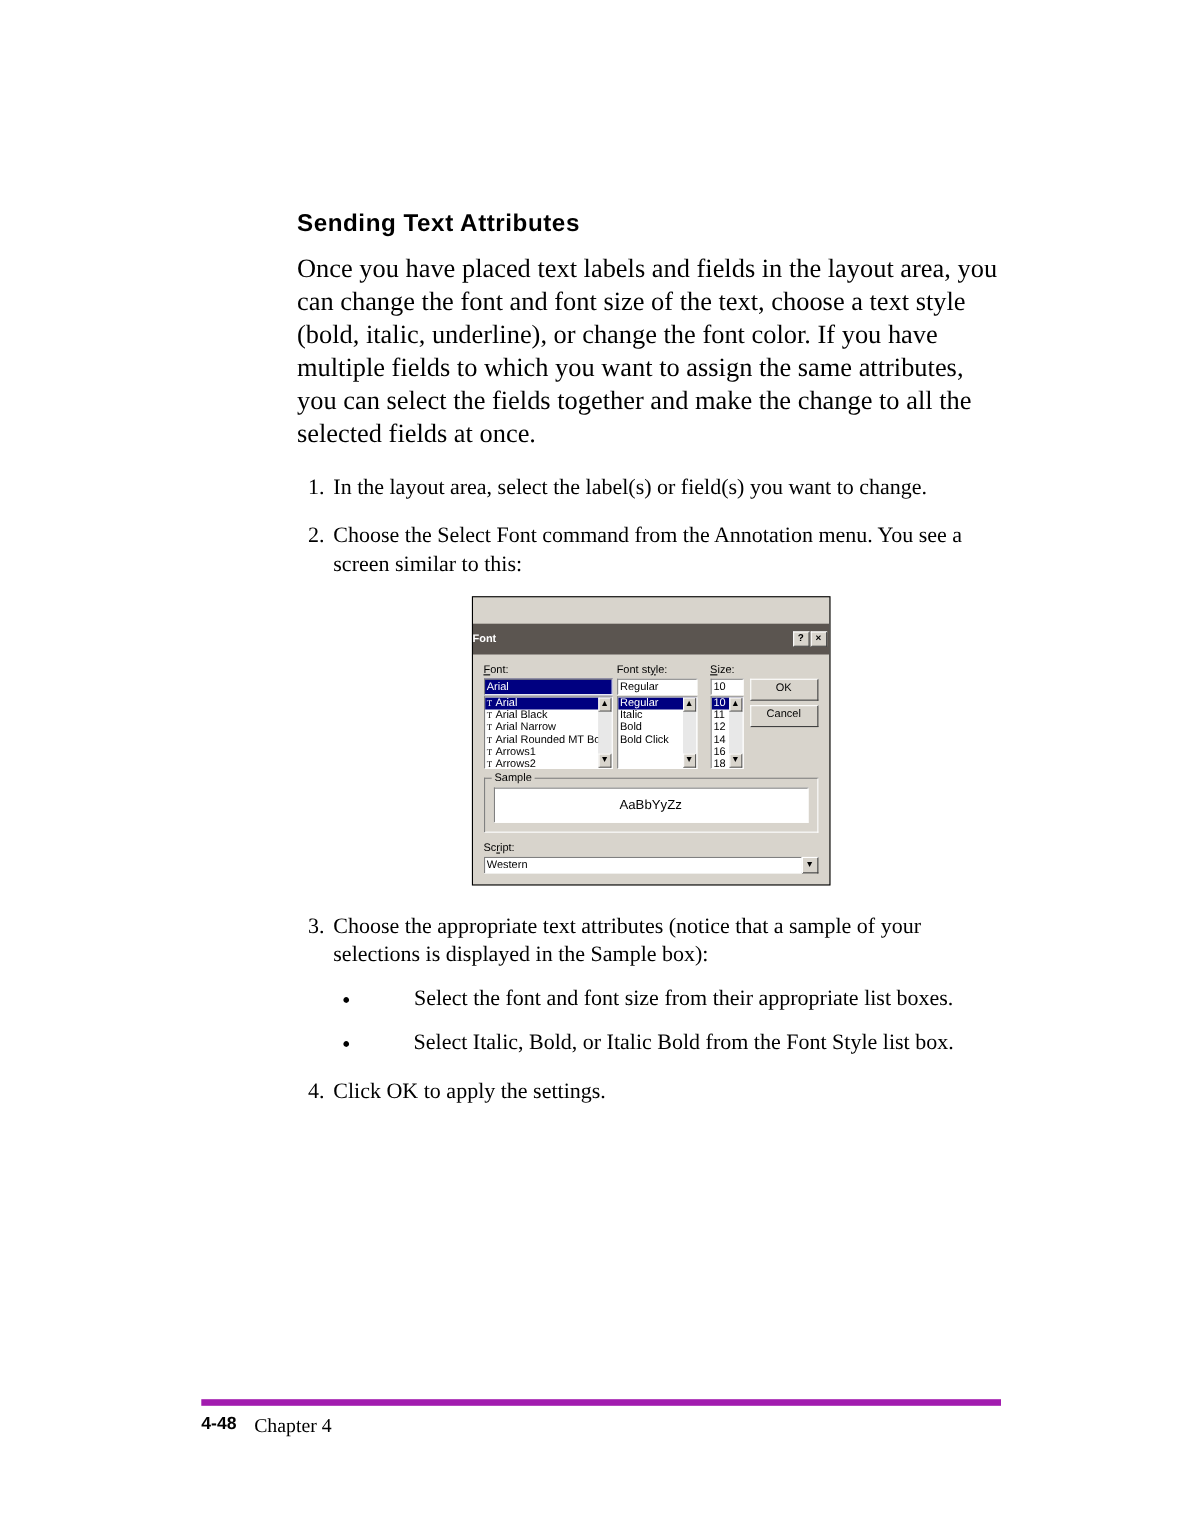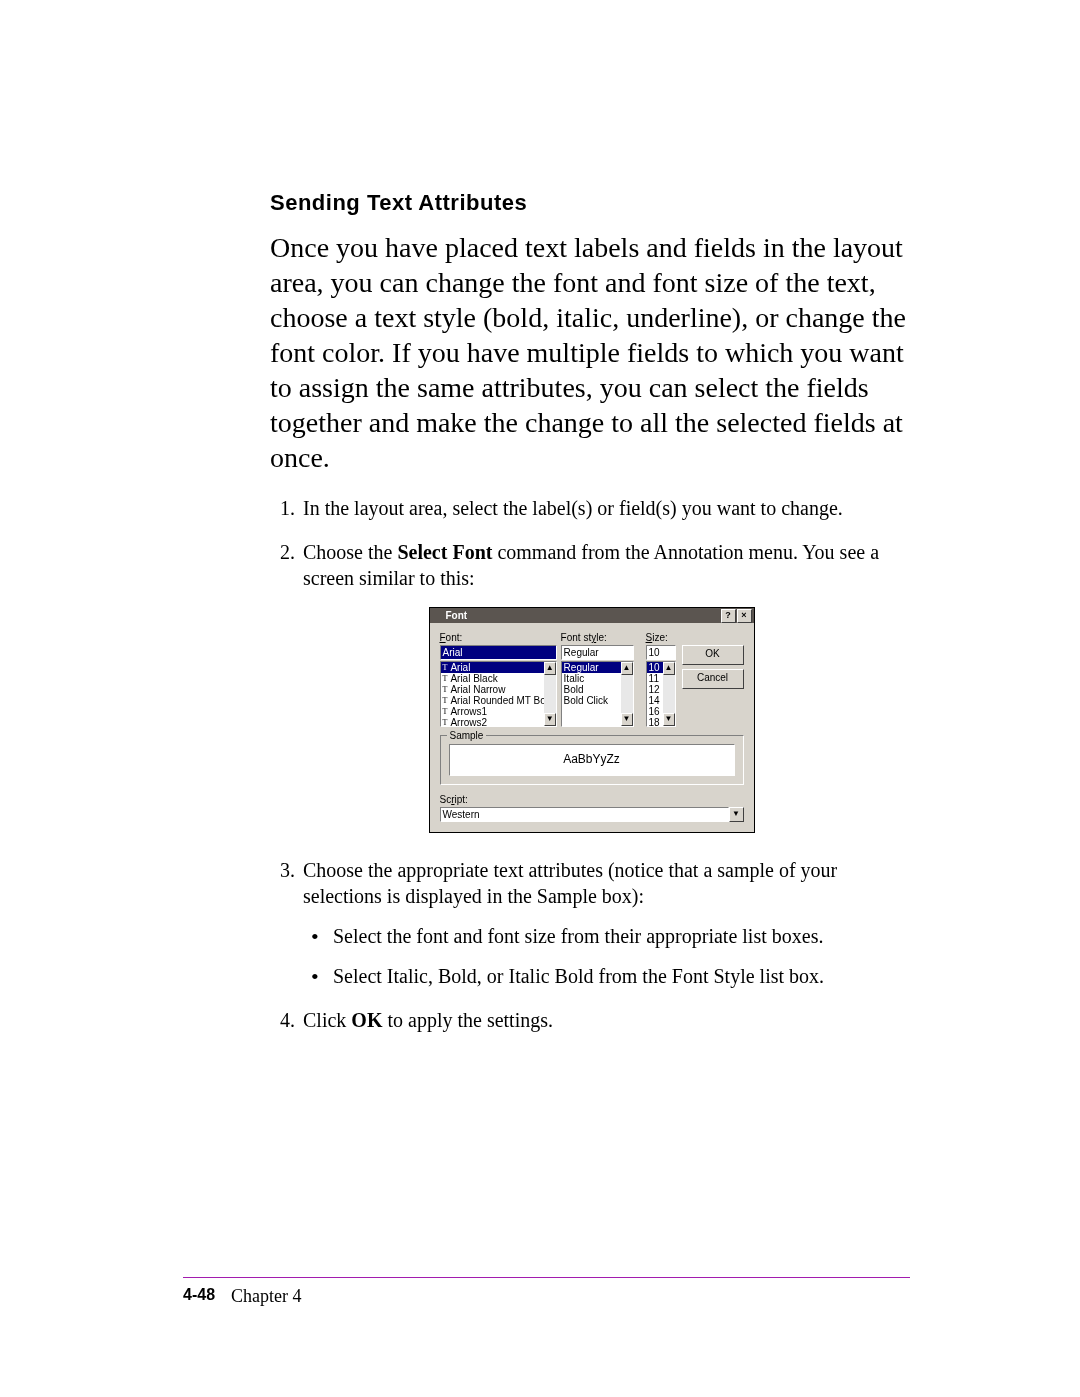--- a/index.html
+++ b/index.html
@@ -17,21 +17,21 @@
     padding: 190px 170px 0 270px;
   }
   h2.section-title {
     font-family: Arial, Helvetica, sans-serif;
     font-weight: bold;
     font-size: 22px;
     margin: 0 0 14px 0;
     letter-spacing: 0.5px;
   }
   p.intro {
-    font-size: 28px;
+    font-size: 24px;
     line-height: 1.25;
     margin: 0 0 20px 0;
   }
   ol.steps {
     list-style: decimal;
     margin: 0 0 0 0;
     padding-left: 30px;
     font-size: 20px;
     line-height: 1.3;
   }
@@ -41,50 +41,52 @@
   }
   ul.bullets {
     list-style: none;
     margin: 14px 0 0 0;
     padding-left: 30px;
     font-size: 20px;
   }
   ul.bullets li {
     margin-bottom: 14px;
     position: relative;
+    text-align: center;
   }
   ul.bullets li::before {
     content: "•";
     position: absolute;
     left: -22px;
     font-size: 22px;
   }
-  .bold { font-weight: bold; }
+  .bold { font-weight: normal; }
 
   
   .dialog-wrap {
     display: flex;
     justify-content: center;
     margin: 16px 0 24px -30px;
   }
   .dialog {
     width: 324px;
     border: 1px solid #000;
     background: #d8d4cc;
     font-family: "MS Sans Serif", Tahoma, Arial, sans-serif;
     font-size: 10px;
     color: #000;
   }
   .titlebar {
     background: #5b5550;
     color: #fff;
-    height: 15px;
+    height: 28px;
     display: flex;
     align-items: center;
-    padding: 0 2px 0 16px;
+    padding: 0 2px 0 0;
+    margin-top: 24px;
   }
   .titlebar .title-text { flex: 1; font-size: 10px; font-weight: bold; }
   .titlebar .tb-btn {
     width: 13px; height: 12px;
     background: #d8d4cc;
     border: 1px solid #fff;
     border-right-color:#404040; border-bottom-color:#404040;
     margin-left: 1px;
     font-size: 9px; line-height: 10px;
     text-align: center;
@@ -169,21 +171,21 @@
   .combo .field { flex:1; }
   .combo .drop {
     width:13px; background:#d8d4cc;
     border:1px solid #fff; border-right-color:#404040; border-bottom-color:#404040;
     font-size:8px; text-align:center; line-height:12px;
   }
 
   
   .footer {
     position:absolute; left:183px; right:170px; bottom:90px;
-    border-top:1px solid #a21caf; padding-top:8px;
+    border-top:6px solid #a21caf; padding-top:8px;
     display:flex; font-family: Arial, "Times New Roman", serif;
     font-size:16px;
   }
   .footer .pn { font-weight:bold; margin-right:16px; font-family:Arial,sans-serif; }
   .footer .ft { font-weight:bold; flex:1; font-family:Arial,sans-serif; }
   .footer .ch { font-family:"Times New Roman",serif; font-size:18px; }
 </style>
 </head>
 <body>
 

